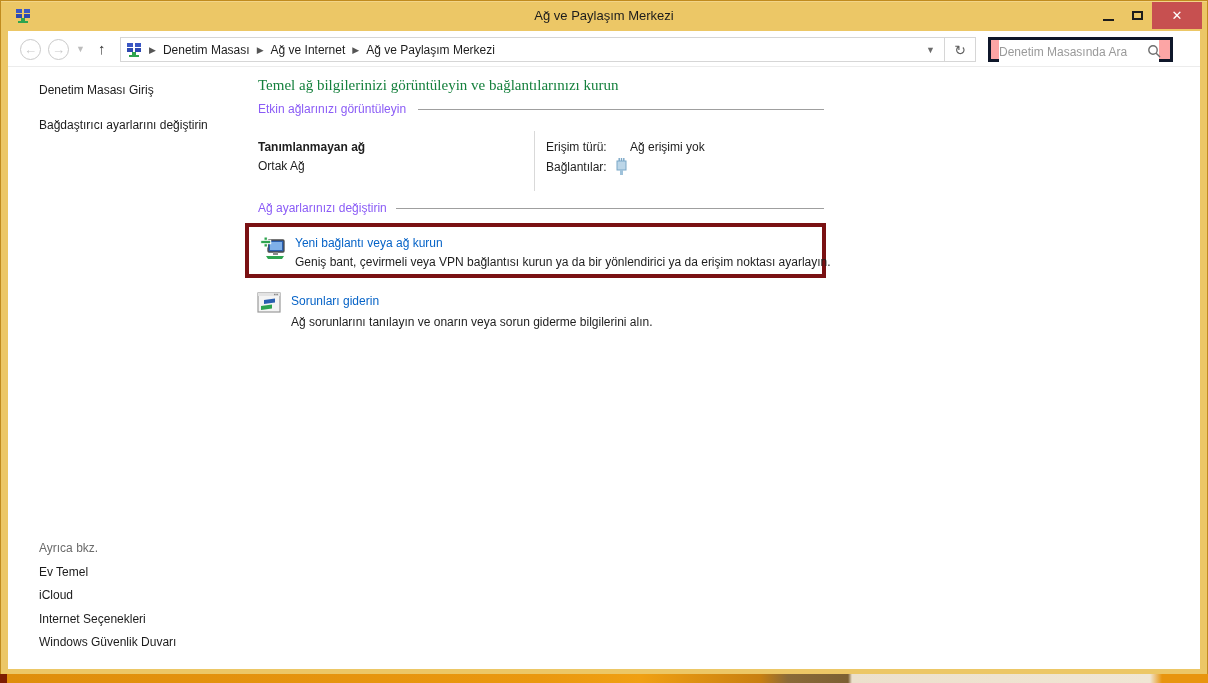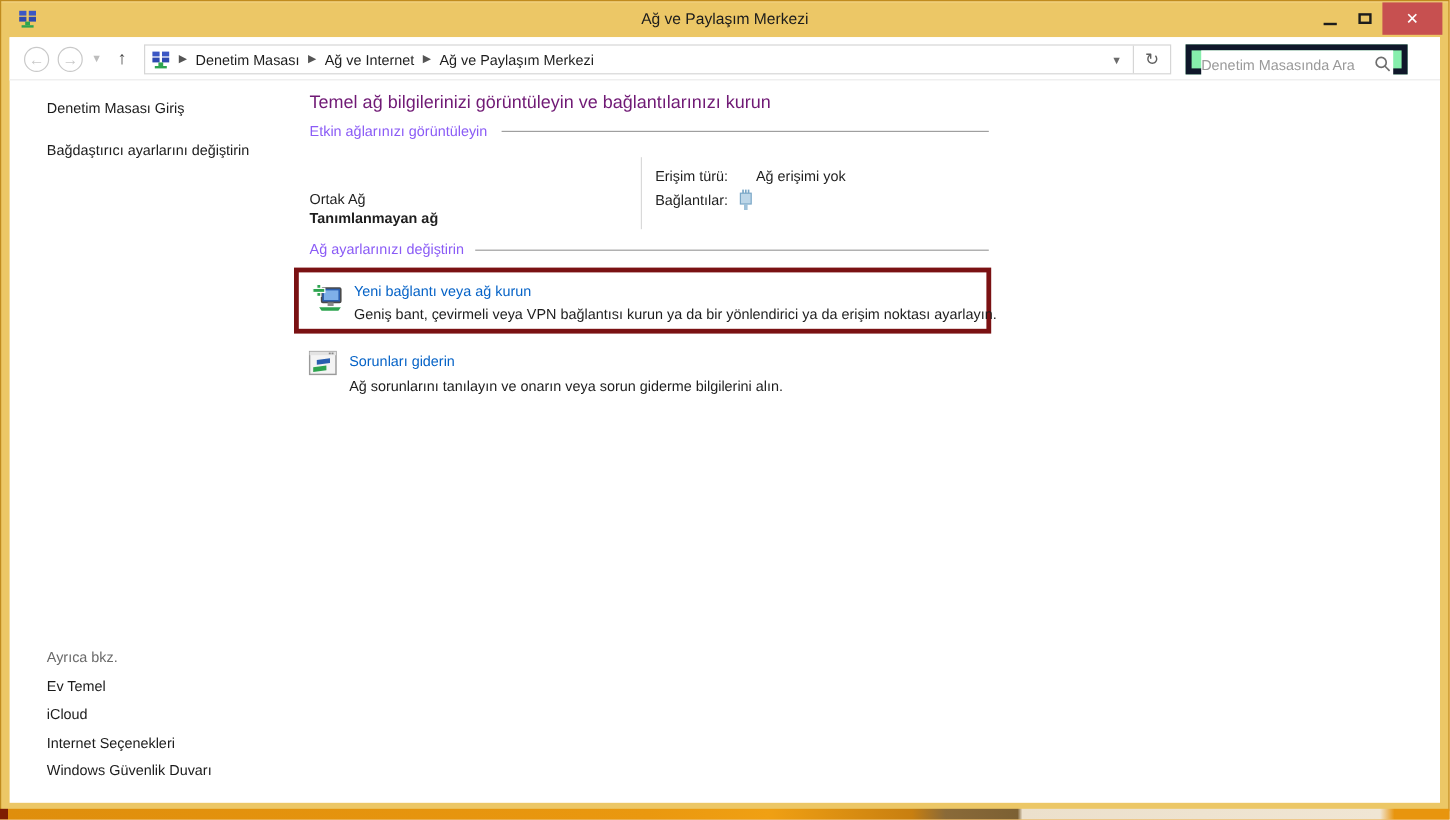--- a/index.html
+++ b/index.html
@@ -65,37 +65,37 @@
   }
   .addr-icon { width:16px; height:16px; margin-left:5px; flex:0 0 auto; }
   .crumb-sep { color:#555; font-size:9px; padding:0 7px; }
   .crumb { color:#1e1e1e; white-space:nowrap; cursor:pointer; }
   .addr-spacer { flex:1; }
   .addr-chevron { color:#6b6b6b; font-size:9px; padding:0 9px; cursor:pointer; }
   .addr-sep-line { width:1px; height:23px; background:#d6d6d6; }
   .addr-refresh { width:30px; text-align:center; color:#5f5f5f; font-size:14px; cursor:pointer; }
   .searchbox {
     position:absolute; left:980px; top:6px; width:185px; height:25px;
-    border:5px solid #0f172a; background:#86efac;
+    border:3px solid #0f172a; background:#fca5a5;
   }
   .searchbox input {
     position:absolute; left:8px; top:0; width:160px; height:23px; border:none; outline:none;
     font-family:inherit; font-size:12px; color:#1e1e1e;
   }
   .searchbox input::placeholder { color:#9a9a9a; opacity:1; }
   .search-glyph { position:absolute; right:9px; top:4px; width:14px; height:14px; }
   
   .side-link { position:absolute; left:31px; color:#1b1b1b; cursor:pointer; white-space:nowrap; }
   .side-link.wrap { white-space:normal; width:205px; line-height:1.35; }
   .side-gray { position:absolute; left:31px; color:#6b6b6b; }
   
-  .page-heading { position:absolute; left:250px; top:46px; font-size:15px; color:#701a75; }
+  .page-heading { position:absolute; left:250px; top:46px; font-size:15px; color:#15803d;font-family:Liberation Serif, serif; }
   .section-title { position:absolute; color:#8b5cf6; }
   .section-rule { position:absolute; height:1px; background:#9f9f9f; }
-  .net-name { position:absolute; left:250px; top:109px; font-weight:bold;margin-top:35px; }
+  .net-name { position:absolute; left:250px; top:109px; font-weight:bold; }
   .net-type { position:absolute; left:250px; top:128px; }
   .v-divider { position:absolute; left:526px; top:100px; width:1px; height:60px; background:#d9d9d9; }
   .lbl { position:absolute; color:#1e1e1e; }
   .eth-icon { position:absolute; left:607px; top:125px; width:13px; height:20px; }
   .highlight-box {
     position:absolute; left:237px; top:192px; width:581px; height:55px;
     border:4px solid #7a1113; background:#fff;
   }
   .task-icon { position:absolute; width:26px; height:26px; }
   .task-link { position:absolute; color:#0663c7; cursor:pointer; white-space:nowrap; }

